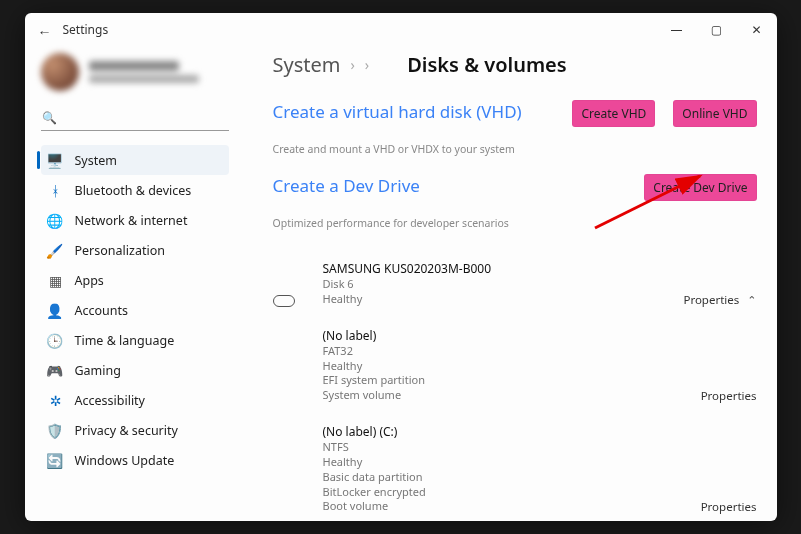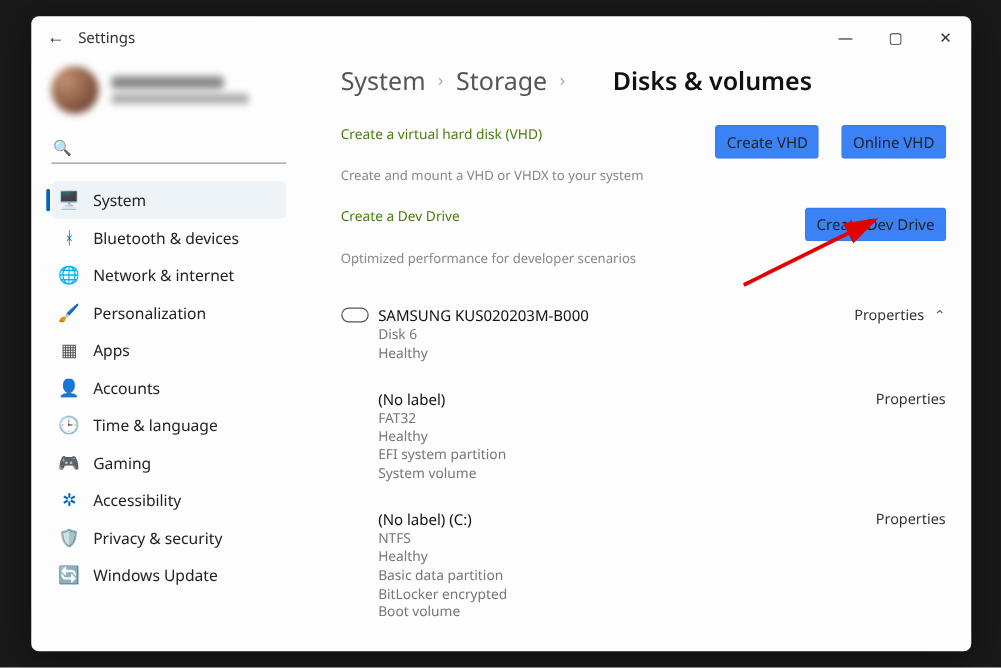--- a/index.html
+++ b/index.html
@@ -22,27 +22,27 @@
   .nav-item{ display:flex; align-items:center; gap:10px; padding:6px 6px; border-radius:4px; font-size:12.5px; color:#222; cursor:pointer;}
   .nav-item.active{ background:#eef3f8; position:relative;}
   .nav-item.active::before{ content:""; position:absolute; left:-4px; top:6px; bottom:6px; width:3px; background:#0067c0; border-radius:2px;}
   .nav-icon{ width:18px; height:18px; display:flex; align-items:center; justify-content:center; font-size:14px;}
   .main{ flex:1; padding:6px 20px 0 28px; overflow:hidden;}
   .breadcrumb{ display:flex; align-items:center; gap:10px; font-size:20px; color:#333; margin-bottom:16px;}
   .breadcrumb .crumb{ color:#555;}
   .breadcrumb .sep{ color:#aaa; font-size:14px;}
   .breadcrumb .current{ font-weight:600; color:#111;margin-left:28px;}
   .option-row{ display:flex; justify-content:space-between; align-items:flex-start; padding:6px 0 12px 0;}
-  .opt-left .row-title{ font-size:11px; color:#4d7c0f;}
+  .opt-left .row-title{ font-size:17px; color:#3b82f6;}
   .opt-left .row-sub{ font-size:10.5px; color:#888; margin-top:19px;}
   .opt-right{ display:flex; gap:18px; align-items:flex-start;}
-  .text-btn{ font-size:12px; color:#222; background:#3b82f6; padding:4px 8px; border:1px solid rgba(0,0,0,0.03); border-radius:3px; white-space:nowrap; cursor:pointer;}
+  .text-btn{ font-size:12px; color:#222; background:#ec4899; padding:4px 8px; border:1px solid rgba(0,0,0,0.03); border-radius:3px; white-space:nowrap; cursor:pointer;}
   .link-text{ font-size:11.5px; color:#0067c0; cursor:pointer; padding-top:4px;}
   .disk-block{ margin-top:12px;}
-  .disk-row{ display:flex; align-items:flex-start; padding:6px 0 14px 0;}
+  .disk-row{ display:flex; align-items:flex-end; padding:6px 0 14px 0;gap:20px;}
   .disk-icon-col{ width:30px; display:flex; justify-content:flex-start; padding-top:2px;}
   .disk-icon{ width:22px; height:12px; border:1.5px solid #555; border-radius:6px; position:relative;}
   .disk-info{ flex:1;}
   .disk-info .d-title{ font-size:12px; color:#111;}
   .disk-info .d-line{ font-size:11px; color:#777; line-height:1.35;}
   .prop-col{ width:100px; text-align:right; display:flex; align-items:flex-start; justify-content:flex-end; gap:8px; padding-top:1px;}
   .prop-link{ font-size:11.5px; color:#333; cursor:pointer;}
   .chev{ font-size:11px; color:#555;}
   .arrow-annot{ position:absolute; pointer-events:none; }
 </style>
@@ -117,21 +117,20 @@
       <div class="nav-item">
         <span class="nav-icon" style="color:#0067c0">🔄</span>
         <span>Windows Update</span>
       </div>
     </div>
 
     <div class="main">
       <div class="breadcrumb">
         <span class="crumb">System</span>
         <span class="sep">›</span>
-        <span class="crumb">Storage</span>
         <span class="sep">›</span>
         <span class="current">Disks &amp; volumes</span>
       </div>
 
       <div class="option-row">
         <div class="opt-left">
           <div class="row-title">Create a virtual hard disk (VHD)</div>
           <div class="row-sub">Create and mount a VHD or VHDX to your system</div>
         </div>
         <div class="opt-right">

